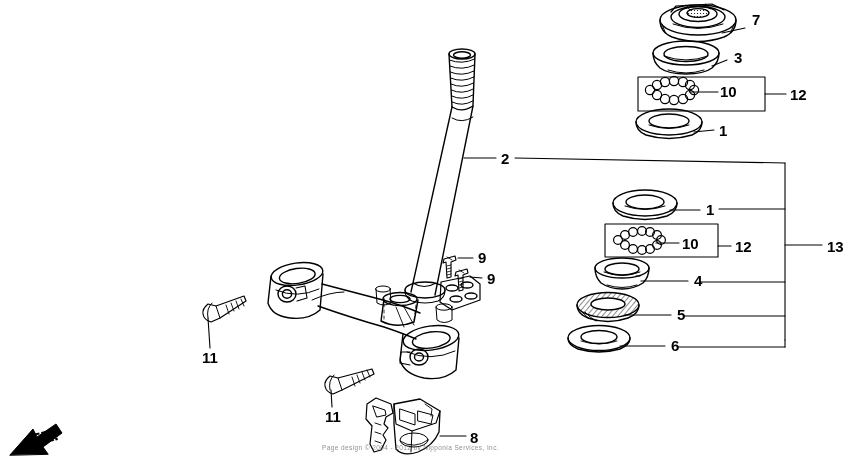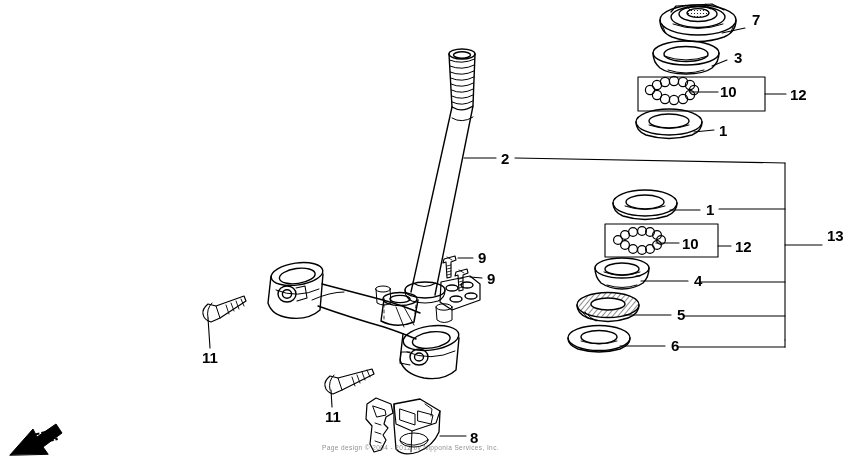--- a/index.html
+++ b/index.html
@@ -373,21 +373,21 @@
 
   <div class="callout-num" style="left:752px; top:12px;">7</div>
   <div class="callout-num" style="left:734px; top:50px;">3</div>
   <div class="callout-num" style="left:720px; top:84px;">10</div>
   <div class="callout-num" style="left:790px; top:87px;">12</div>
   <div class="callout-num" style="left:719px; top:123px;">1</div>
   <div class="callout-num" style="left:501px; top:151px;">2</div>
   <div class="callout-num" style="left:706px; top:202px;">1</div>
   <div class="callout-num" style="left:682px; top:236px;">10</div>
   <div class="callout-num" style="left:735px; top:239px;">12</div>
-  <div class="callout-num" style="left:827px; top:228px;">13</div>
+  <div class="callout-num" style="left:827px; top:239px;">13</div>
   <div class="callout-num" style="left:694px; top:273px;">4</div>
   <div class="callout-num" style="left:677px; top:307px;">5</div>
   <div class="callout-num" style="left:671px; top:338px;">6</div>
   <div class="callout-num" style="left:478px; top:250px;">9</div>
   <div class="callout-num" style="left:487px; top:271px;">9</div>
   <div class="callout-num" style="left:202px; top:350px;">11</div>
   <div class="callout-num" style="left:325px; top:409px;">11</div>
   <div class="callout-num" style="left:470px; top:430px;">8</div>
 
   <div class="fr-label" style="left:31px; top:428px;">FR.</div>

